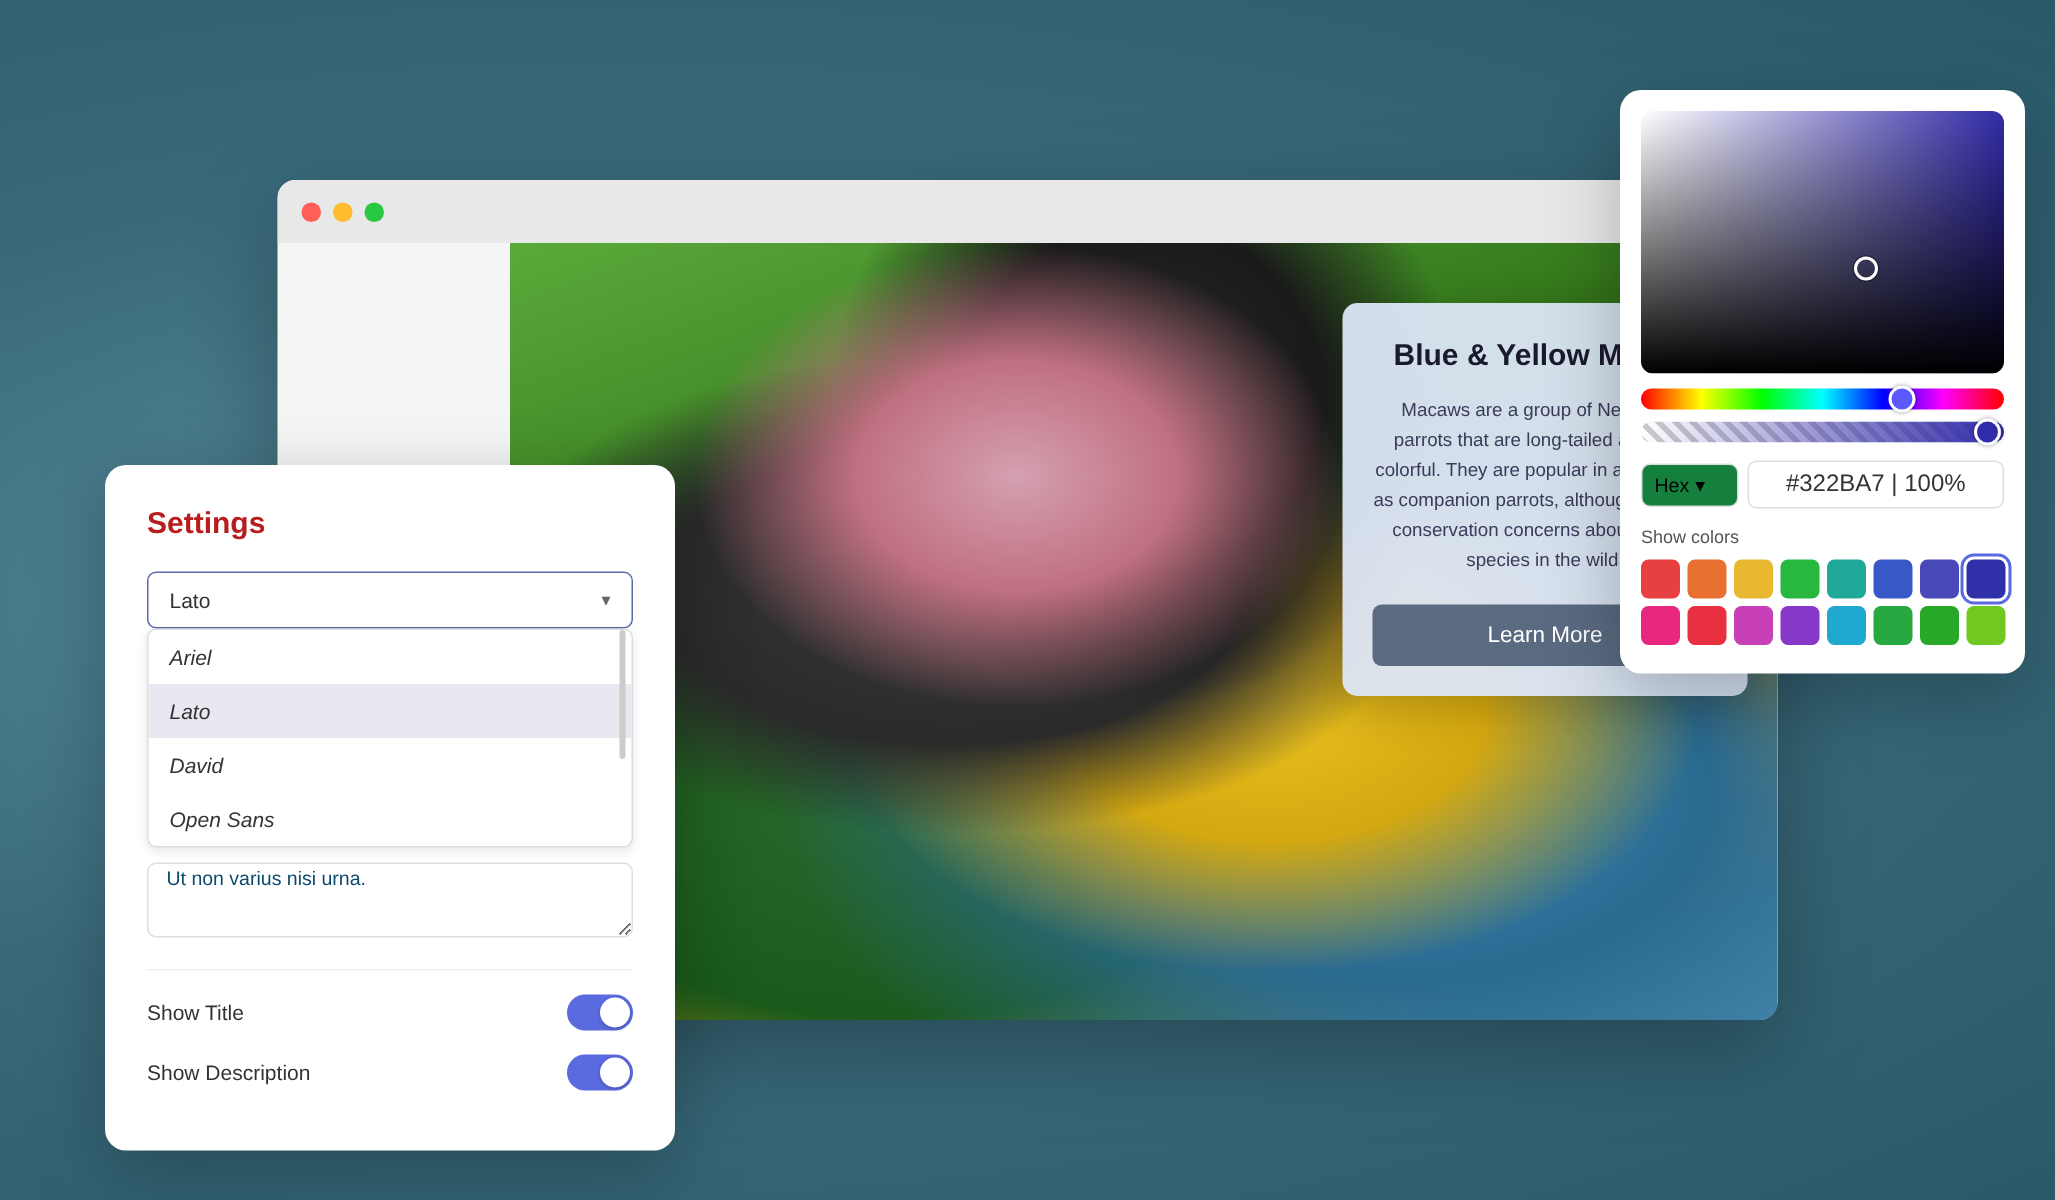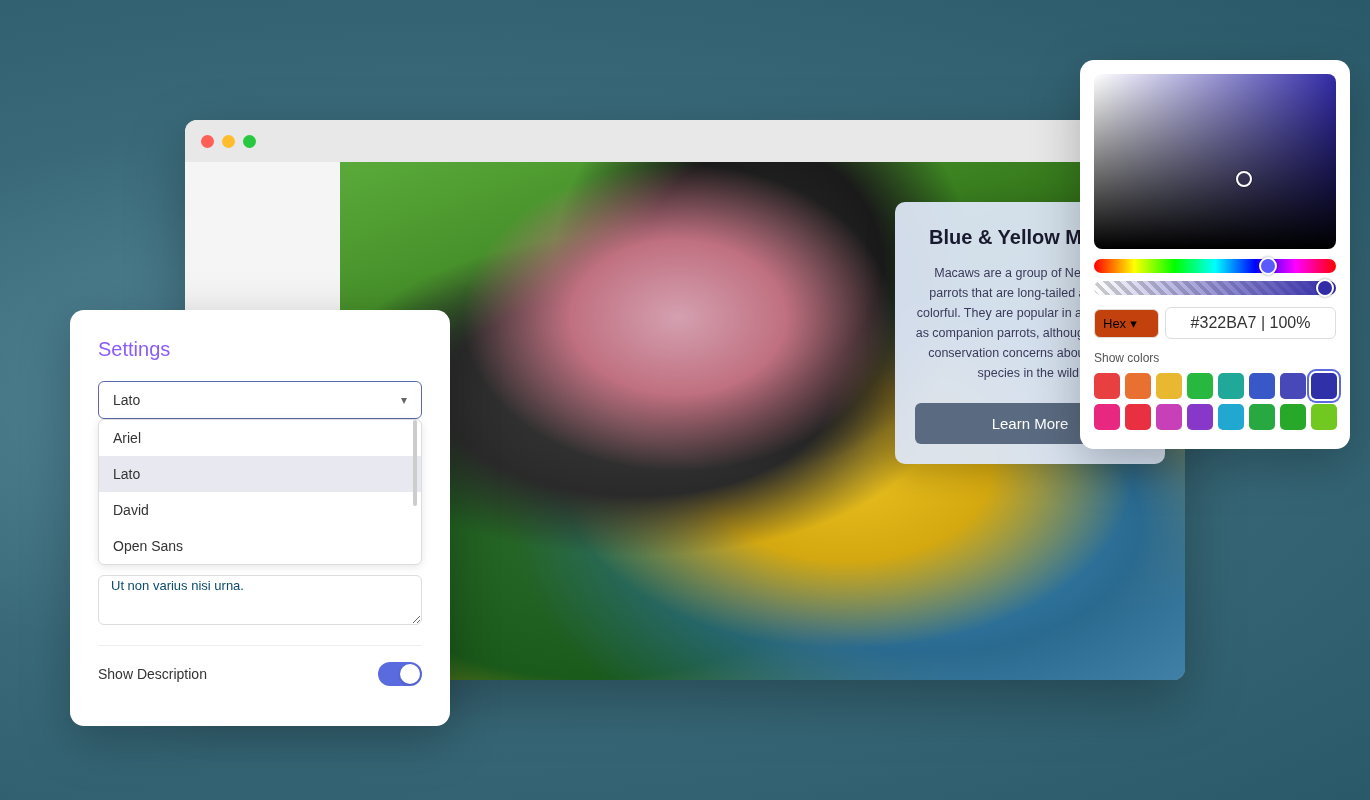--- a/index.html
+++ b/index.html
@@ -126,22 +126,22 @@
       width: 380px;
       background: white;
       border-radius: 14px;
       box-shadow: 0 15px 50px rgba(0,0,0,0.25);
       padding: 28px 28px 24px;
       z-index: 10;
     }
 
     .settings-title {
       font-size: 20px;
-      font-weight: 400;
-      color: #8b5cf6;
+      font-weight: 700;
+      color: #b91c1c;
       margin-bottom: 20px;
     }
 
     .font-type-label {
       font-size: 12px;
       color: #666;
       margin-bottom: 8px;
     }
 
     .font-dropdown {
@@ -173,20 +173,21 @@
       overflow: hidden;
       margin-bottom: 10px;
       box-shadow: 0 2px 8px rgba(0,0,0,0.1);
     }
 
     .dropdown-item {
       padding: 10px 14px;
       font-size: 14px;
       color: #333;
       cursor: pointer;
+      font-style: italic;
     }
 
     .dropdown-item.selected {
       background: #e8e8f0;
     }
 
     
     .dropdown-scrollbar {
       position: absolute;
       right: 4px;
@@ -336,21 +337,21 @@
       gap: 6px;
       margin-bottom: 12px;
       align-items: center;
     }
 
     .color-format-select {
       padding: 6px 8px;
       border: 1px solid #ddd;
       border-radius: 6px;
       font-size: 13px;
-      background: #c2410c;
+      background: #15803d;
       cursor: pointer;
       display: flex;
       align-items: center;
       gap: 4px;
       min-width: 65px;
     }
 
     .color-hex-input {
       flex: 1;
       padding: 6px 10px;
@@ -423,20 +424,26 @@
     <div class="dropdown-item selected">Lato</div>
     <div class="dropdown-item">David</div>
     <div class="dropdown-item">Open Sans</div>
     <div class="dropdown-scrollbar"></div>
   </div>
 
   <textarea class="textarea-field" style="">Ut non varius nisi urna.</textarea>
 
   <hr class="divider">
 
+  <div class="toggle-row">
+    <span class="toggle-label">Show Title</span>
+    <div class="toggle">
+      <div class="toggle-knob"></div>
+    </div>
+  </div>
 
   <div class="toggle-row">
     <span class="toggle-label">Show Description</span>
     <div class="toggle">
       <div class="toggle-knob"></div>
     </div>
   </div>
 </div>
 
 <div class="color-picker-panel">

